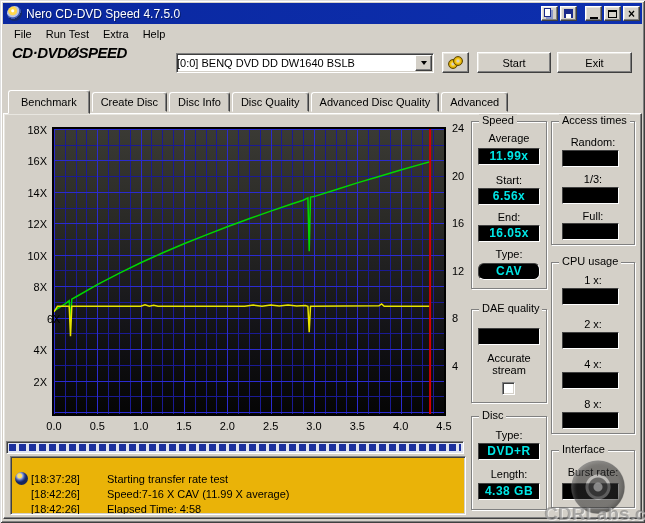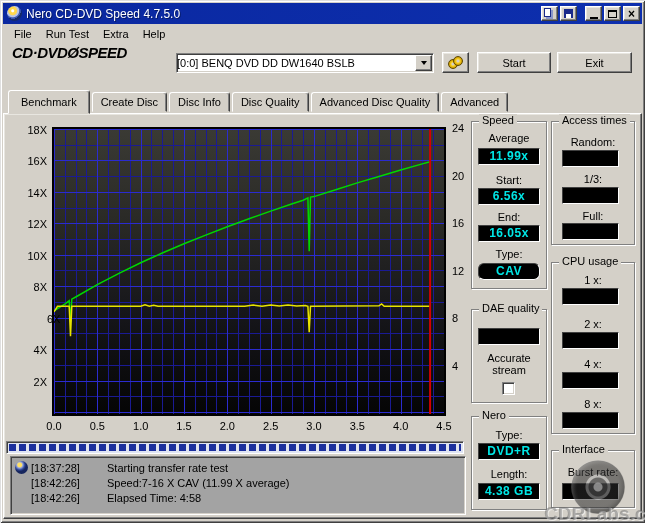--- a/index.html
+++ b/index.html
@@ -76,23 +76,23 @@
   .plot svg { position:absolute; left:0; top:0; width:390px; height:285px; display:block; }
   .tick { position:absolute; font-size:11px; white-space:nowrap; }
   .tick-left { width:47px; text-align:right; }
   .tick-x { transform:translateX(-50%); }
 
   
   .progress { position:absolute; left:6px; top:441px; width:458px; height:13px; background:#dfe4f2;
     border:1px solid; border-color:#808080 #fff #fff #808080; box-shadow:inset 1px 1px 0 #404040; }
   .progress-fill { position:absolute; left:2px; top:2px; right:2px; bottom:2px;
     background:repeating-linear-gradient(90deg,#1b2f9e 0,#1b2f9e 7px,#dfe4f2 7px,#dfe4f2 10px); }
-  .logbox { position:absolute; left:10px; top:456px; width:456px; height:59px; background:#a3a3a3;
+  .logbox { position:absolute; left:10px; top:456px; width:456px; height:59px; background:#eab308;
     border:1px solid; border-color:#808080 #fff #fff #808080; box-shadow:inset 1px 1px 0 #404040, inset -1px -1px 0 #d4d0c8;
-    padding:3px 4px; overflow:hidden; }
+    padding:14px 4px; overflow:hidden; }
   .log-row { display:flex; align-items:center; height:15px; white-space:nowrap; }
   .log-icon { width:13px; height:13px; margin-right:3px; border-radius:50%; flex:0 0 13px;
     background:radial-gradient(circle at 36% 30%, #ffe066 0 2px, #9aa8d8 3px, #30479a 5px, #16265e 6.5px); }
   .log-icon.empty { background:none; }
   .log-time { width:62px; flex:0 0 62px; }
   .log-text { padding-left:14px; }
 
   
   .group { position:absolute; border:1px solid #808080; box-shadow:1px 1px 0 #fff, inset 1px 1px 0 #fff; }
   .group-title { position:absolute; top:-8px; left:7px; background:#d4d0c8; padding:0 3px; }
@@ -269,21 +269,21 @@
 
   <div class="group" style="left:471px; top:309px; width:76px; height:94px;">
     <span class="group-title">DAE quality</span>
     <div class="lcd lcd-l" style="top:18px;"></div>
     <div class="glabel" style="top:42px;">Accurate</div>
     <div class="glabel" style="top:54px;">stream</div>
     <div class="checkbox" style="left:30px; top:72px;"></div>
   </div>
 
   <div class="group" style="left:471px; top:416px; width:76px; height:94px;">
-    <span class="group-title">Nero</span>
+    <span class="group-title">Disc</span>
     <div class="glabel" style="top:12px;">Type:</div>
     <div class="lcd lcd-l" style="top:26px;">DVD+R</div>
     <div class="glabel" style="top:51px;">Length:</div>
     <div class="lcd lcd-l" style="top:66px;">4.38 GB</div>
   </div>
 
   <div class="group" style="left:551px; top:450px; width:84px; height:58px;">
     <span class="group-title">Interface</span>
     <div class="glabel" style="top:15px;">Burst rate:</div>
     <div class="lcd lcd-r" style="top:32px;"></div>

